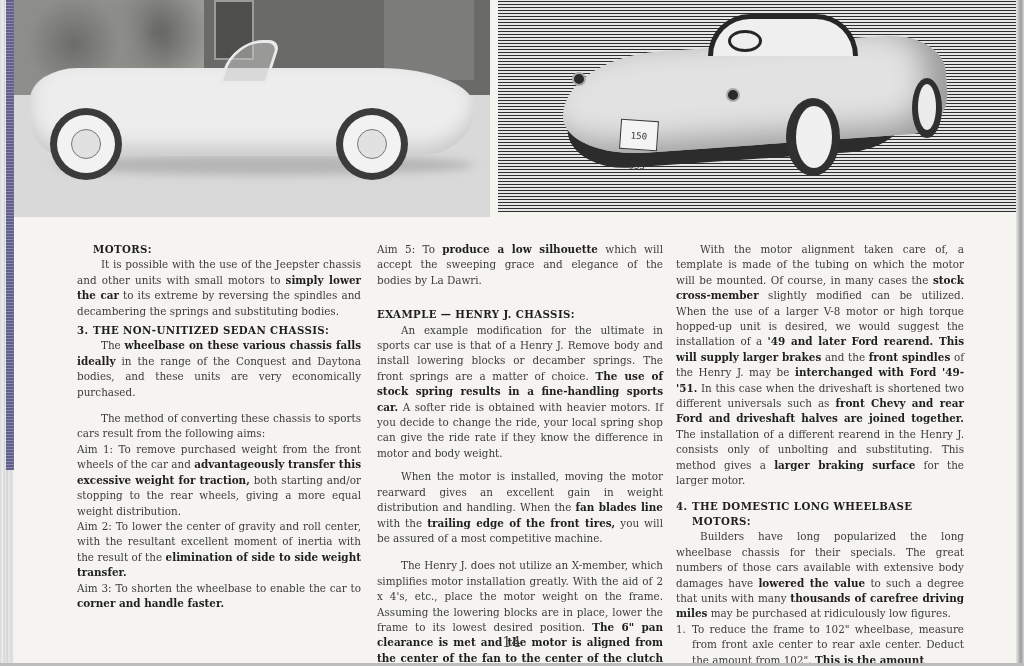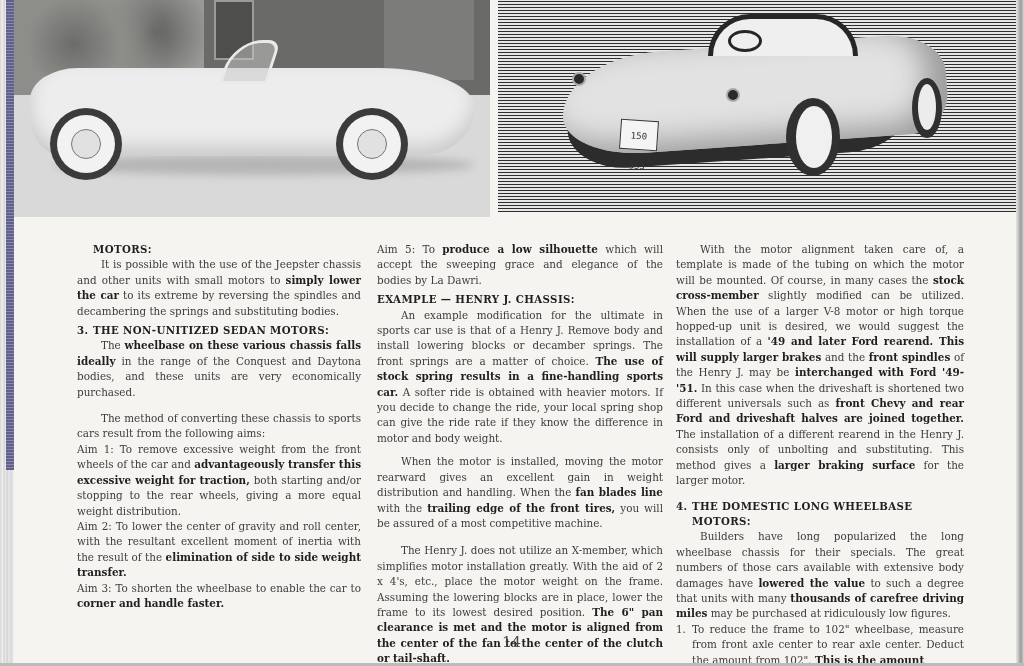--- a/index.html
+++ b/index.html
@@ -119,31 +119,31 @@
         <div class="white"></div>
       </div>
     <div class="wheel-r2">
         <div class="white"></div>
       </div>
   </div>
 
   <div class="col col-1">
     <p class="heading heading-cont">MOTORS:</p>
     <p class="indent"><span>It is possible with the use of the Jeepster chassis and other units with small motors to </span><b>simply lower the car</b><span> to its extreme by reversing the spindles and decambering the springs and substituting bodies.</span></p>
-    <p class="heading gap" style="margin-top:4px"><span class="heading-num">3.</span><span>THE NON-UNITIZED SEDAN MOTORS:</span></p>
+    <p class="heading gap" style="margin-top:4px"><span class="heading-num">3.</span><span>THE NON-UNITIZED SEDAN CHASSIS:</span></p>
     <p class="indent"><span>The </span><b>wheelbase on these various chassis falls ideally</b><span> in the range of the Conquest and Daytona bodies, and these units are very economically purchased.</span></p>
     <p class="indent" style="margin-top:11px">The method of converting these chassis to sports cars result from the following aims:</p>
-    <p><span>Aim 1: To remove excessive weight from the front wheels of the car and </span><b>advantageously transfer this excessive weight for traction,</b><span> both starting and/or stopping to the rear wheels, giving a more equal weight distribution.</span></p>
+    <p><span>Aim 1: To remove purchased weight from the front wheels of the car and </span><b>advantageously transfer this excessive weight for traction,</b><span> both starting and/or stopping to the rear wheels, giving a more equal weight distribution.</span></p>
     <p><span>Aim 2: To lower the center of gravity and roll center, with the resultant excellent moment of inertia with the result of the </span><b>elimination of side to side weight transfer.</b></p>
     <p><span>Aim 3: To shorten the wheelbase to enable the car to </span><b>corner and handle faster.</b></p>
   </div>
 
   <div class="col col-2">
     <p><span>Aim 5: To </span><b>produce a low silhouette</b><span> which will accept the sweeping grace and elegance of the bodies by La Dawri.</span></p>
-    <p class="heading" style="margin-top:4px">EXAMPLE — HENRY J. CHASSIS:</p>
+    <p class="heading" style="margin-top:19px">EXAMPLE — HENRY J. CHASSIS:</p>
     <p class="indent"><span>An example modification for the ultimate in sports car use is that of a Henry J. Remove body and install lowering blocks or decamber springs. The front springs are a matter of choice. </span><b>The use of stock spring results in a fine-handling sports car.</b><span> A softer ride is obtained with heavier motors. If you decide to change the ride, your local spring shop can give the ride rate if they know the difference in motor and body weight.</span></p>
     <p class="indent gap"><span>When the motor is installed, moving the motor rearward gives an excellent gain in weight distribution and handling. When the </span><b>fan blades line</b><span> with the </span><b>trailing edge of the front tires,</b><span> you will be assured of a most competitive machine.</span></p>
     <p class="indent" style="margin-top:12px"><span>The Henry J. does not utilize an X-member, which simplifies motor installation greatly. With the aid of 2 x 4's, etc., place the motor weight on the frame. Assuming the lowering blocks are in place, lower the frame to its lowest desired position. </span><b>The 6" pan clearance is met and the motor is aligned from the center of the fan to the center of the clutch or tail-shaft.</b></p>
   </div>
 
   <div class="col col-3">
     <p class="indent"><span>With the motor alignment taken care of, a template is made of the tubing on which the motor will be mounted. Of course, in many cases the </span><b>stock cross-member</b><span> slightly modified can be utilized. When the use of a larger V-8 motor or high torque hopped-up unit is desired, we would suggest the installation of a </span><b>'49 and later Ford rearend. This will supply larger brakes</b><span> and the </span><b>front spindles</b><span> of the Henry J. may be </span><b>interchanged with Ford '49-'51.</b><span> In this case when the driveshaft is shortened two different universals such as </span><b>front Chevy and rear Ford and driveshaft halves are joined together.</b><span> The installation of a different rearend in the Henry J. consists only of unbolting and substituting. This method gives a </span><b>larger braking surface</b><span> for the larger motor.</span></p>
     <p class="heading" style="margin-top:10px"><span class="heading-num">4.</span><span>THE DOMESTIC LONG WHEELBASE</span></p>
     <p class="heading heading-cont">MOTORS:</p>
     <p class="indent"><span>Builders have long popularized the long wheelbase chassis for their specials. The great numbers of those cars available with extensive body damages have </span><b>lowered the value</b><span> to such a degree that units with many </span><b>thousands of carefree driving miles</b><span> may be purchased at ridiculously low figures.</span></p>

